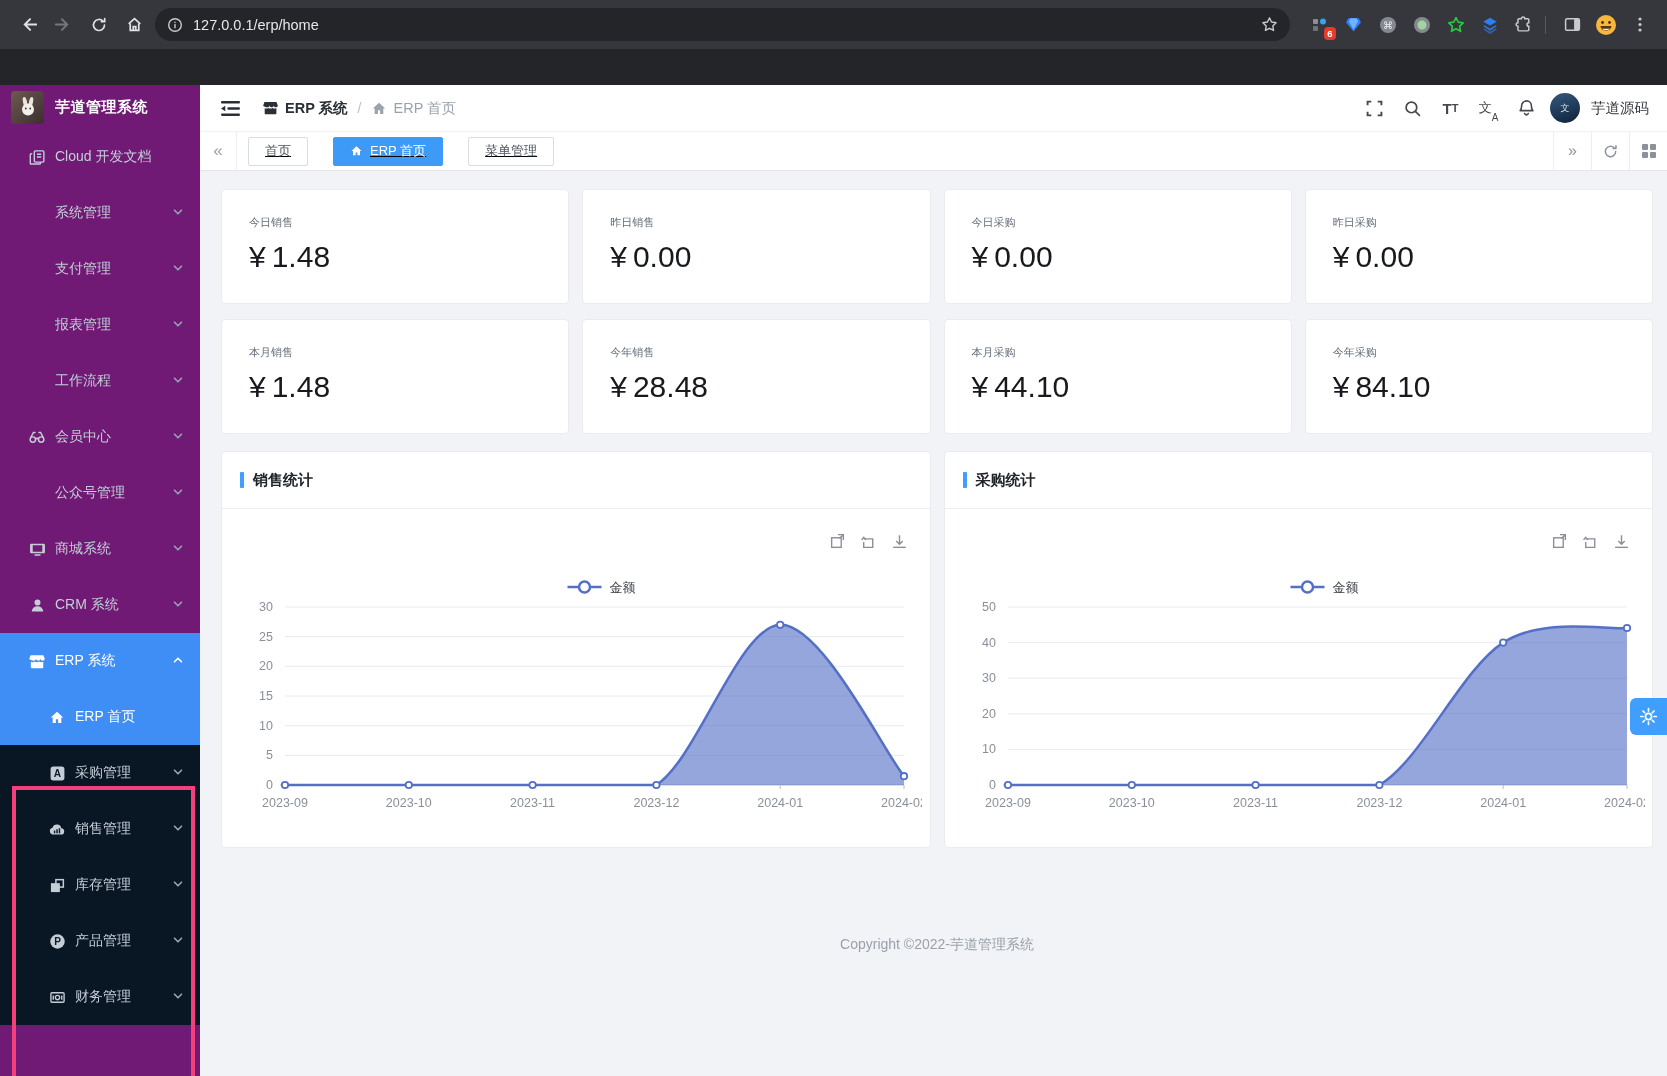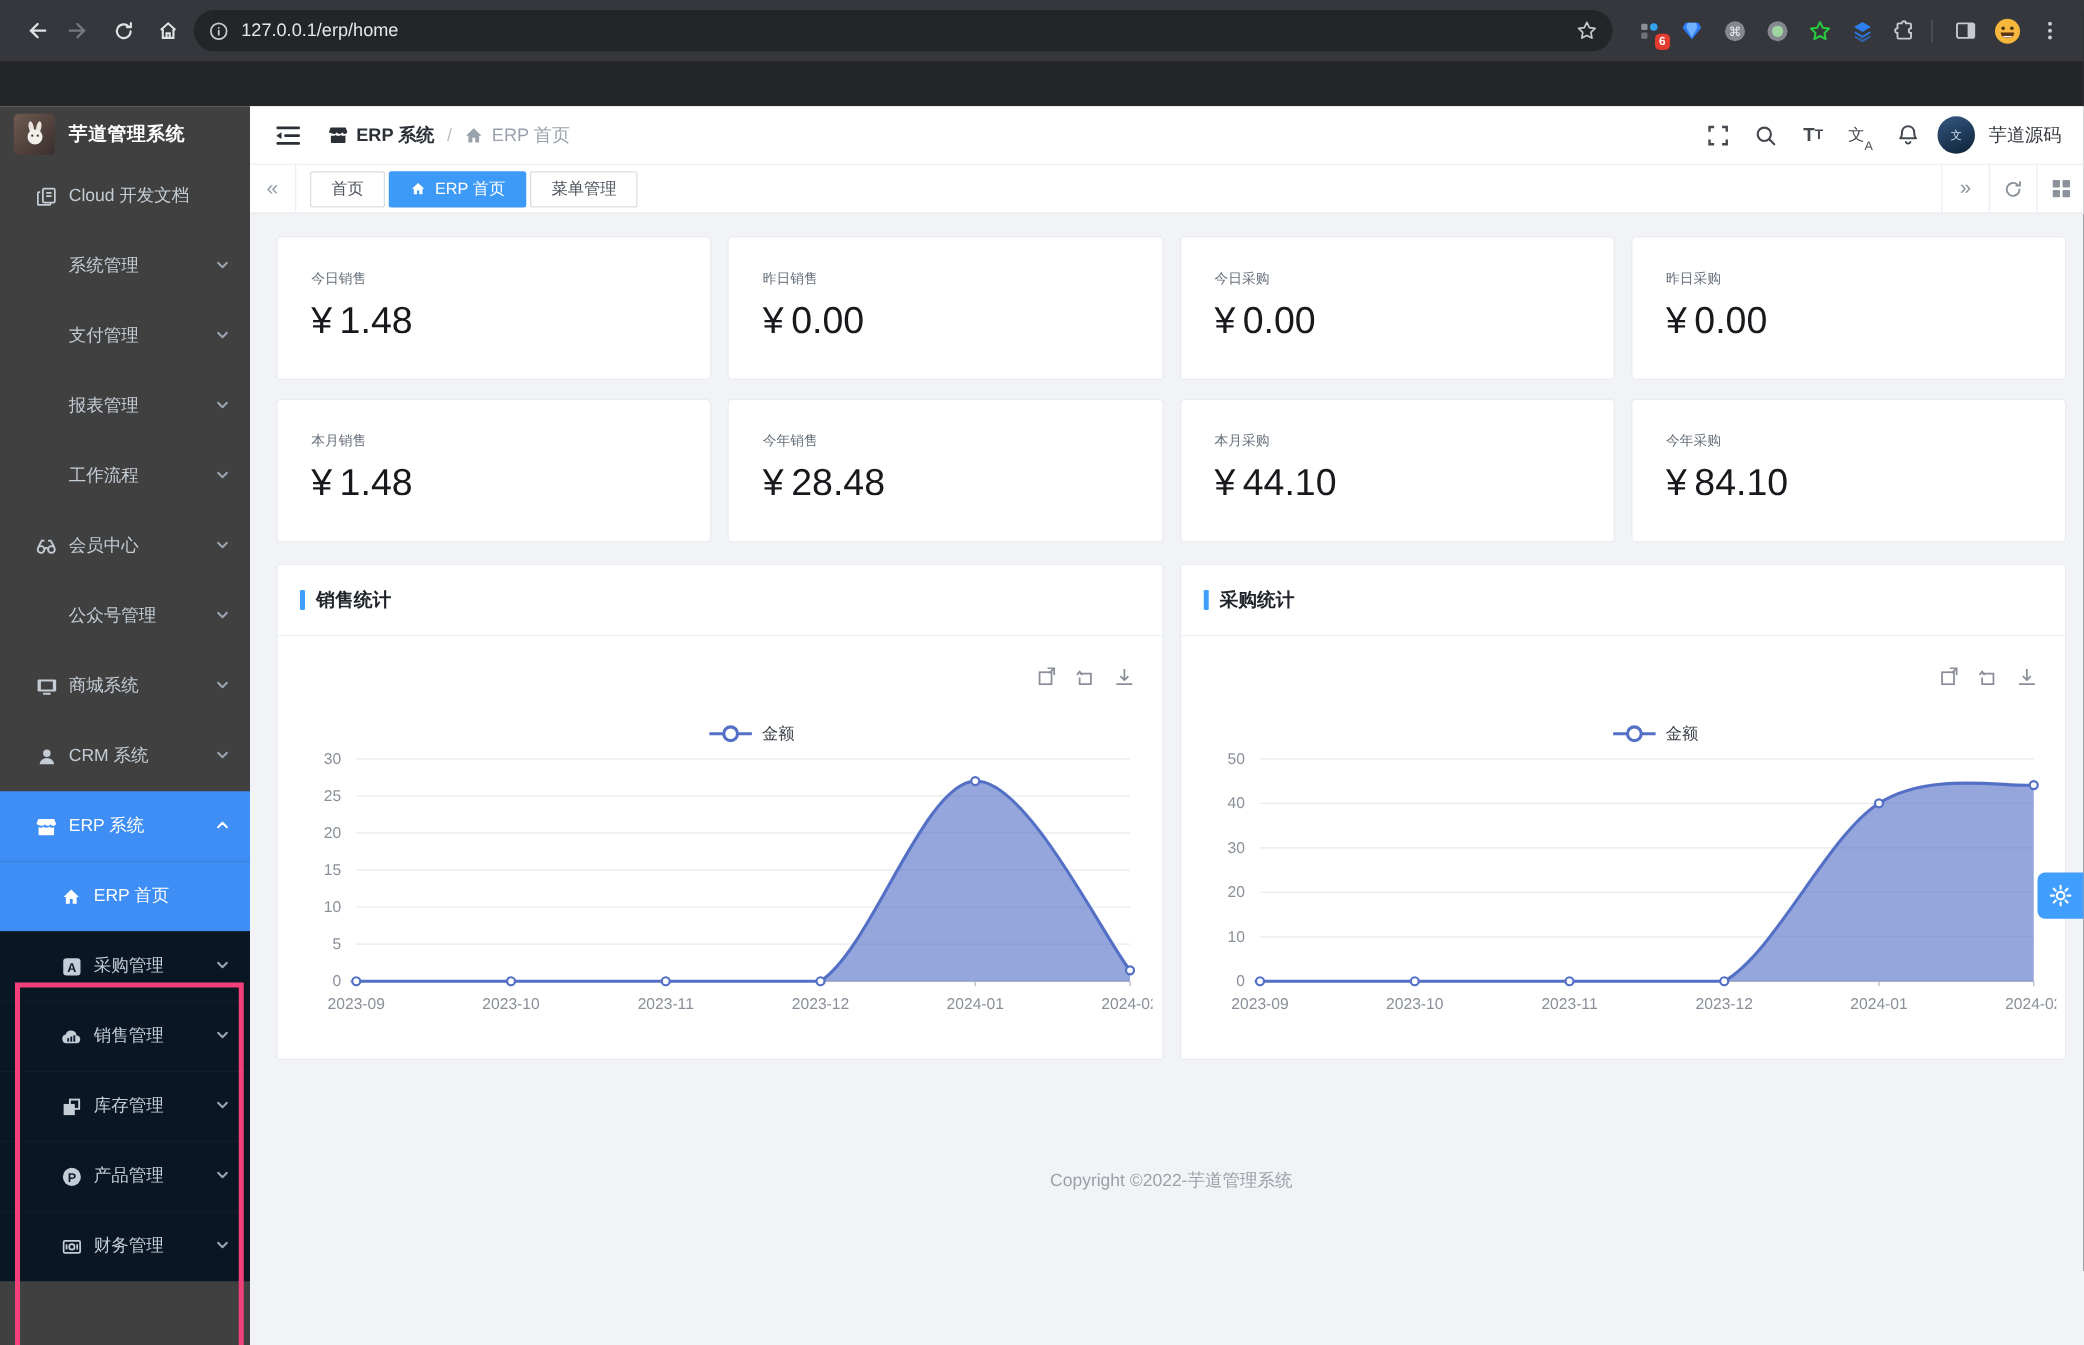--- a/index.html
+++ b/index.html
@@ -21,21 +21,21 @@
   .omnibox { flex:0 0 1135px; height:33px; background:#232528; border-radius:17px; display:flex; align-items:center; padding:0 12px 0 12px; margin-right:10px; }
   .url { color:#e5e7ea; font-size:14.5px; flex:1; margin-left:10px; }
   .ext { width:29px; height:29px; display:flex; align-items:center; justify-content:center; margin-left:5px; position:relative; flex:none; }
   .badge { position:absolute; bottom:-1px; right:-2px; background:#e33b2e; color:#fff; font-size:9.5px; border-radius:4px; padding:1px 3.5px; font-weight:bold; }
   .vsep { width:1px; height:18px; background:#55585e; margin:0 7px; }
 
   
   .app { position:absolute; top:85px; left:0; width:1667px; height:991px; background:#f1f3f6; }
 
   
-  .sidebar { position:absolute; left:0; top:0; width:200px; height:991px; background:#404040; overflow:hidden; }
+  .sidebar { position:absolute; left:0; top:0; width:200px; height:991px; background:#701a75; overflow:hidden; }
   .logo-row { height:44px; display:flex; align-items:center; padding-left:11px; gap:11px; }
   .logo-img { width:33px; height:33px; border-radius:4px; background:linear-gradient(135deg,#6e5a50,#3a2e2e); display:flex; align-items:center; justify-content:center; }
   .app-title { color:#fff; font-size:15px; font-weight:bold; letter-spacing:0.5px; }
   .menu { position:absolute; top:44px; left:0; right:0; }
   .menu-item { height:56px; display:flex; align-items:center; color:#c4cdd6; font-size:14px; padding-left:28px; position:relative; cursor:pointer; }
   .menu-item.lvl2 { padding-left:48px; background:#091624; }
   .menu-item.active { background:#3e8ef6; color:#fff; }
   .mi-icon { width:18px; height:18px; margin-right:9px; flex:none; display:flex; align-items:center; justify-content:center; }
   .mi-spacer { width:27px; flex:none; }
   .mi-chevron { position:absolute; right:16px; top:50%; transform:translateY(-50%); color:#99a4b0; }
@@ -52,21 +52,21 @@
   .crumb-item.last { color:#9aa3ad; }
   .crumb-sep { color:#b9bfc7; font-size:14px; margin:0 3px; }
   .topbar-right { margin-left:auto; display:flex; align-items:center; gap:9px; }
   .tb-icon { width:29px; height:29px; display:flex; align-items:center; justify-content:center; color:#45494f; font-size:15px; }
   .avatar { width:30px; height:30px; border-radius:50%; background:linear-gradient(160deg,#2e4f78 10%,#10253e 60%,#1b3least), linear-gradient(160deg,#2e4f78,#10253e); background:linear-gradient(160deg,#35587f,#0e2239); display:flex; align-items:center; justify-content:center; color:#cfe0f0; font-size:9px; }
   .username { font-size:14.5px; color:#33373d; margin-left:2px; }
 
   .tagsbar { height:40px; background:#fff; border-top:1px solid #f0f1f3; border-bottom:1px solid #e4e7ea; display:flex; align-items:center; }
   .tag-arrow { width:37px; height:100%; display:flex; align-items:center; justify-content:center; color:#9aa1ab; font-size:17px; }
   .tag-arrow.left { border-right:1px solid #eceef1; }
-  .tags { display:flex; gap:3px; margin-left:11px; flex:1; }
+  .tags { display:flex; gap:25px; margin-left:11px; flex:1;text-decoration:underline; }
   .tag { height:29px; padding:0 16px; border:1px solid #d9dde3; background:#fff; color:#4d545e; font-size:13px; display:flex; align-items:center; gap:7px; border-radius:2px; cursor:pointer; }
   .tag.active { background:#3e9af7; border-color:#3e9af7; color:#fff; }
   .tags-right { display:flex; height:100%; margin-left:auto; }
   .tr-btn { width:38px; height:100%; border-left:1px solid #eceef1; display:flex; align-items:center; justify-content:center; color:#8b929c; font-size:16px; }
 
   .content { position:relative; height:904px; padding:18px 14px 0 21px; }
   .stats-grid { display:grid; grid-template-columns:repeat(4,1fr); gap:15px 13px; }
   .stat-card { background:#fff; border:1px solid #e9ebf0; border-radius:4px; height:115px; padding:25px 27px; }
   .stat-label { font-size:11px; color:#646d79; }
   .stat-value { margin-top:10px; font-size:30px; color:#17191d; font-weight:500; display:flex; align-items:baseline; }

